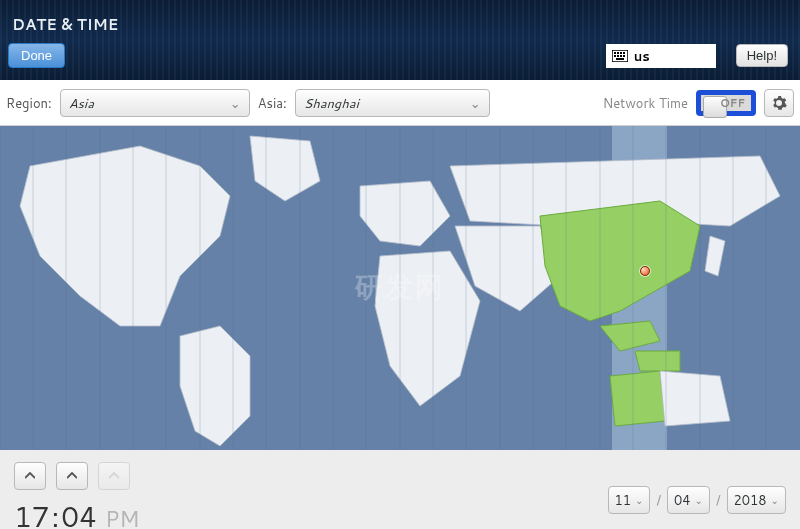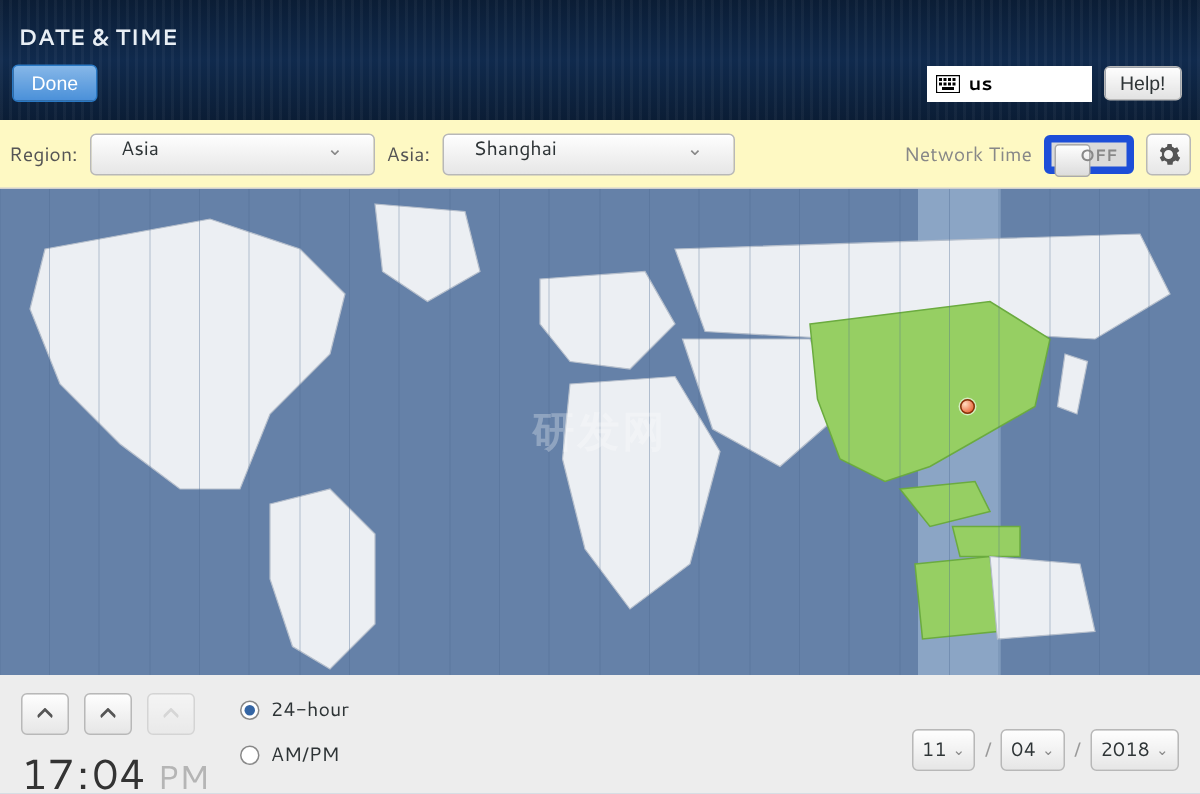--- a/index.html
+++ b/index.html
@@ -36,21 +36,21 @@
     background: linear-gradient(to bottom, #86b7e8, #4a90d9);
     color: #fff;
     border: 1px solid #2a79c4;
     border-radius: 4px;
     padding: 4px 12px;
     font-size: 13px;
     cursor: pointer;
     margin-left: -4px;
     text-align: center;
   }
-  .right-ctrls { display: flex; align-items: center; gap: 8px; }
+  .right-ctrls { display: flex; align-items: center; gap: 20px; }
   .kbd-box {
     background: #fff;
     height: 24px;
     width: 110px;
     display: flex;
     align-items: center;
     gap: 6px;
     padding: 0 6px;
     color: #000;
     font-weight: 600;
@@ -62,39 +62,41 @@
     border: 1px solid #b8b8b8;
     border-radius: 4px;
     padding: 3px 10px;
     font-size: 13px;
     cursor: pointer;
     color: #2e3436;
   }
   
   .selector-row {
     height: 46px;
-    background: #fef9c3;
+    background: #ffffff;
     display: flex;
     align-items: center;
     padding: 0 6px;
     gap: 8px;
     border-bottom: 1px solid #d0d0d0;
   }
   .lbl { color: #555; }
   .combo {
     position: relative;
     background: linear-gradient(#fefefe,#e6e6e6);
     border: 1px solid #b8b8b8;
     border-radius: 4px;
     height: 28px;
     display: flex;
+    align-items: center;
     justify-content: space-between;
-    padding: 0 20px;
+    padding: 0 8px;
     box-shadow: inset 0 1px 0 rgba(255,255,255,0.7);
     cursor: pointer;
+    font-style: italic;
   }
   .combo-region { width: 190px; }
   .combo-city { width: 195px; }
   .combo .chev { color: #888; }
   .nettime-lbl { color: #888; margin-left: auto; }
   .switch {
     width: 60px; height: 26px;
     border: 5px solid #1d4ed8; border-radius: 4px;
     background: #dadada;
     display: flex; align-items: center;
@@ -341,30 +343,20 @@
       </div>
     </div>
     <div class="clock">
       <span>17</span>
       <span>:</span>
       <span>04</span>
       <span class="ampm">PM</span>
     </div>
   </div>
 
-  <div class="fmt-col">
-    <div class="radio-row">
-      <span class="radio checked"></span>
-      <span>24-hour</span>
-    </div>
-    <div class="radio-row">
-      <span class="radio"></span>
-      <span>AM/PM</span>
-    </div>
-  </div>
 
   <div class="date-col">
     <div class="date-combo">
       <span>11</span>
       <span class="chev">⌄</span>
     </div>
     <span class="slash">/</span>
     <div class="date-combo">
       <span>04</span>
       <span class="chev">⌄</span>

